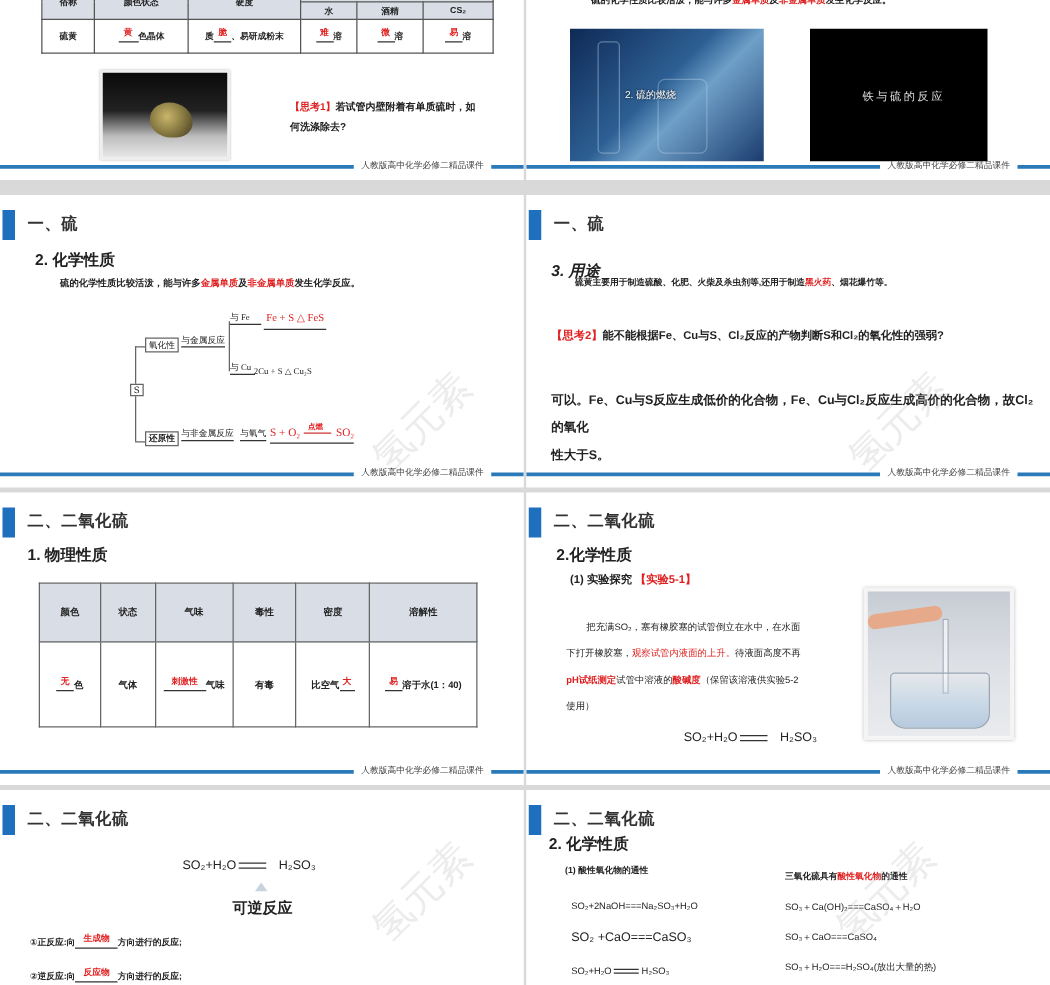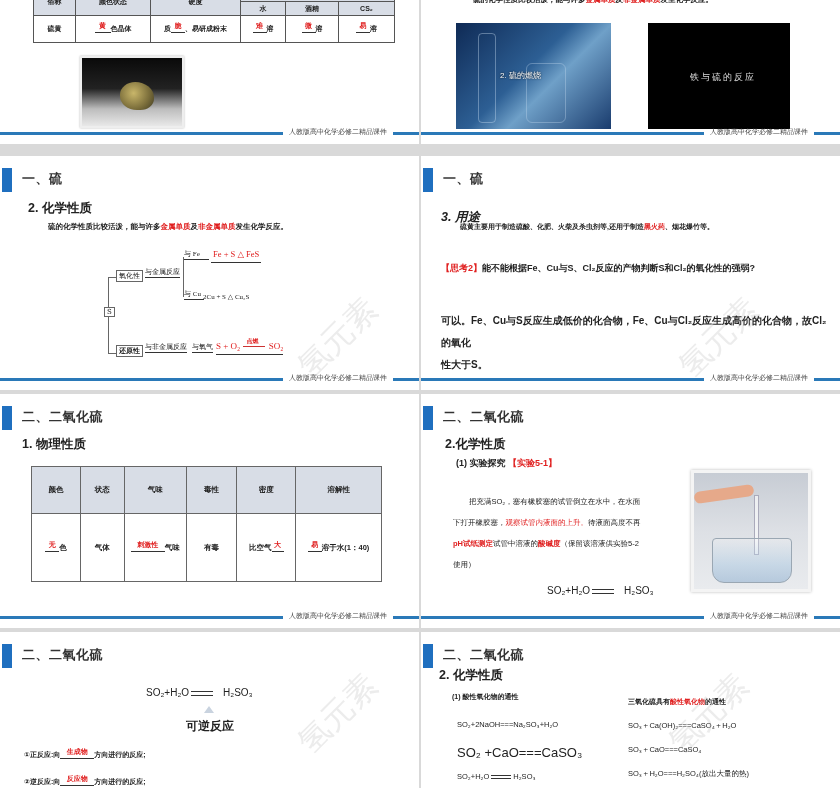--- a/index.html
+++ b/index.html
@@ -71,20 +71,23 @@
         <td><span class="blank" style="width:16px"><span class="ans">黄</span></span><span>色晶体</span></td>
         <td><span>质</span><span class="blank" style="width:14px"><span class="ans">脆</span></span><span>、易研成粉末</span></td>
         <td><span class="blank" style="width:14px"><span class="ans">难</span></span><span>溶</span></td>
         <td><span class="blank" style="width:14px"><span class="ans">微</span></span><span>溶</span></td>
         <td><span class="blank" style="width:14px"><span class="ans">易</span></span><span>溶</span></td>
       </tr>
     </tbody>
       </table>
     <div class="img-box" style="left:80px;top:148px;width:104px;height:72px;border:2px solid #eee;box-shadow:0 0 2px #bbb;background:linear-gradient(180deg,#0a0a0a 0%,#222 45%,#bdbdbd 75%,#e8e8e8 100%);">
       <div style="position:absolute;left:38px;top:24px;width:34px;height:28px;border-radius:45% 55% 40% 50%;background:radial-gradient(circle at 40% 40%,#c9b66a,#7a6d3a 60%,#3f3a22);"></div>
+    </div>
+    <div class="para" style="left:232px;top:170px;width:150px;font-size:8px;line-height:16px;font-weight:bold;">
+      <span class="red">【思考1】</span><span>若试管内壁附着有单质硫时，如何洗涤除去?</span>
     </div>
     <div class="footer">
       <div class="line-l"></div>
         <span class="ftxt">人教版高中化学必修二精品课件</span>
         <div class="line-r"></div>
     </div>
   </div>
 
   <div class="slide s2">
     <div class="para" style="left:52px;top:86px;font-weight:bold;white-space:nowrap;">
@@ -239,21 +242,21 @@
     </div>
     <div class="watermark" style="left:290px;top:60px;">氢元素</div>
   </div>
 
   <div class="slide s8">
     <div class="head-bar"></div>
     <div class="head-title">二、二氧化硫</div>
     <div class="sub-title" style="left:18px;top:35px;">2. 化学性质</div>
     <div class="para" style="left:31px;top:59px;font-size:7px;font-weight:bold;">(1) 酸性氧化物的通性</div>
     <div class="eq" style="left:36px;top:88px;font-size:7.5px;">SO₂+2NaOH===Na₂SO₃+H₂O</div>
-    <div class="eq" style="left:36px;top:113px;font-size:13px;">SO₂ +CaO===CaSO₃</div>
+    <div class="eq" style="left:36px;top:113px;font-size:10px;">SO₂ +CaO===CaSO₃</div>
     <div class="eq" style="left:36px;top:140px;font-size:7.5px;">
       <span>SO₂+H₂O</span><span class="arrow-eq" style="width:20px;height:4px;"></span><span>H₂SO₃</span>
     </div>
     <div class="para" style="left:207px;top:64px;font-size:7px;font-weight:bold;white-space:nowrap;">
       <span>三氧化硫具有</span><span class="red">酸性氧化物</span><span>的通性</span>
     </div>
     <div class="eq" style="left:207px;top:89px;font-size:7.5px;">SO₃＋Ca(OH)₂===CaSO₄＋H₂O</div>
     <div class="eq" style="left:207px;top:113px;font-size:7.5px;">SO₃＋CaO===CaSO₄</div>
     <div class="eq" style="left:207px;top:137px;font-size:7.5px;">SO₃＋H₂O===H₂SO₄(放出大量的热)</div>
     <div class="watermark" style="left:240px;top:60px;">氢元素</div>

